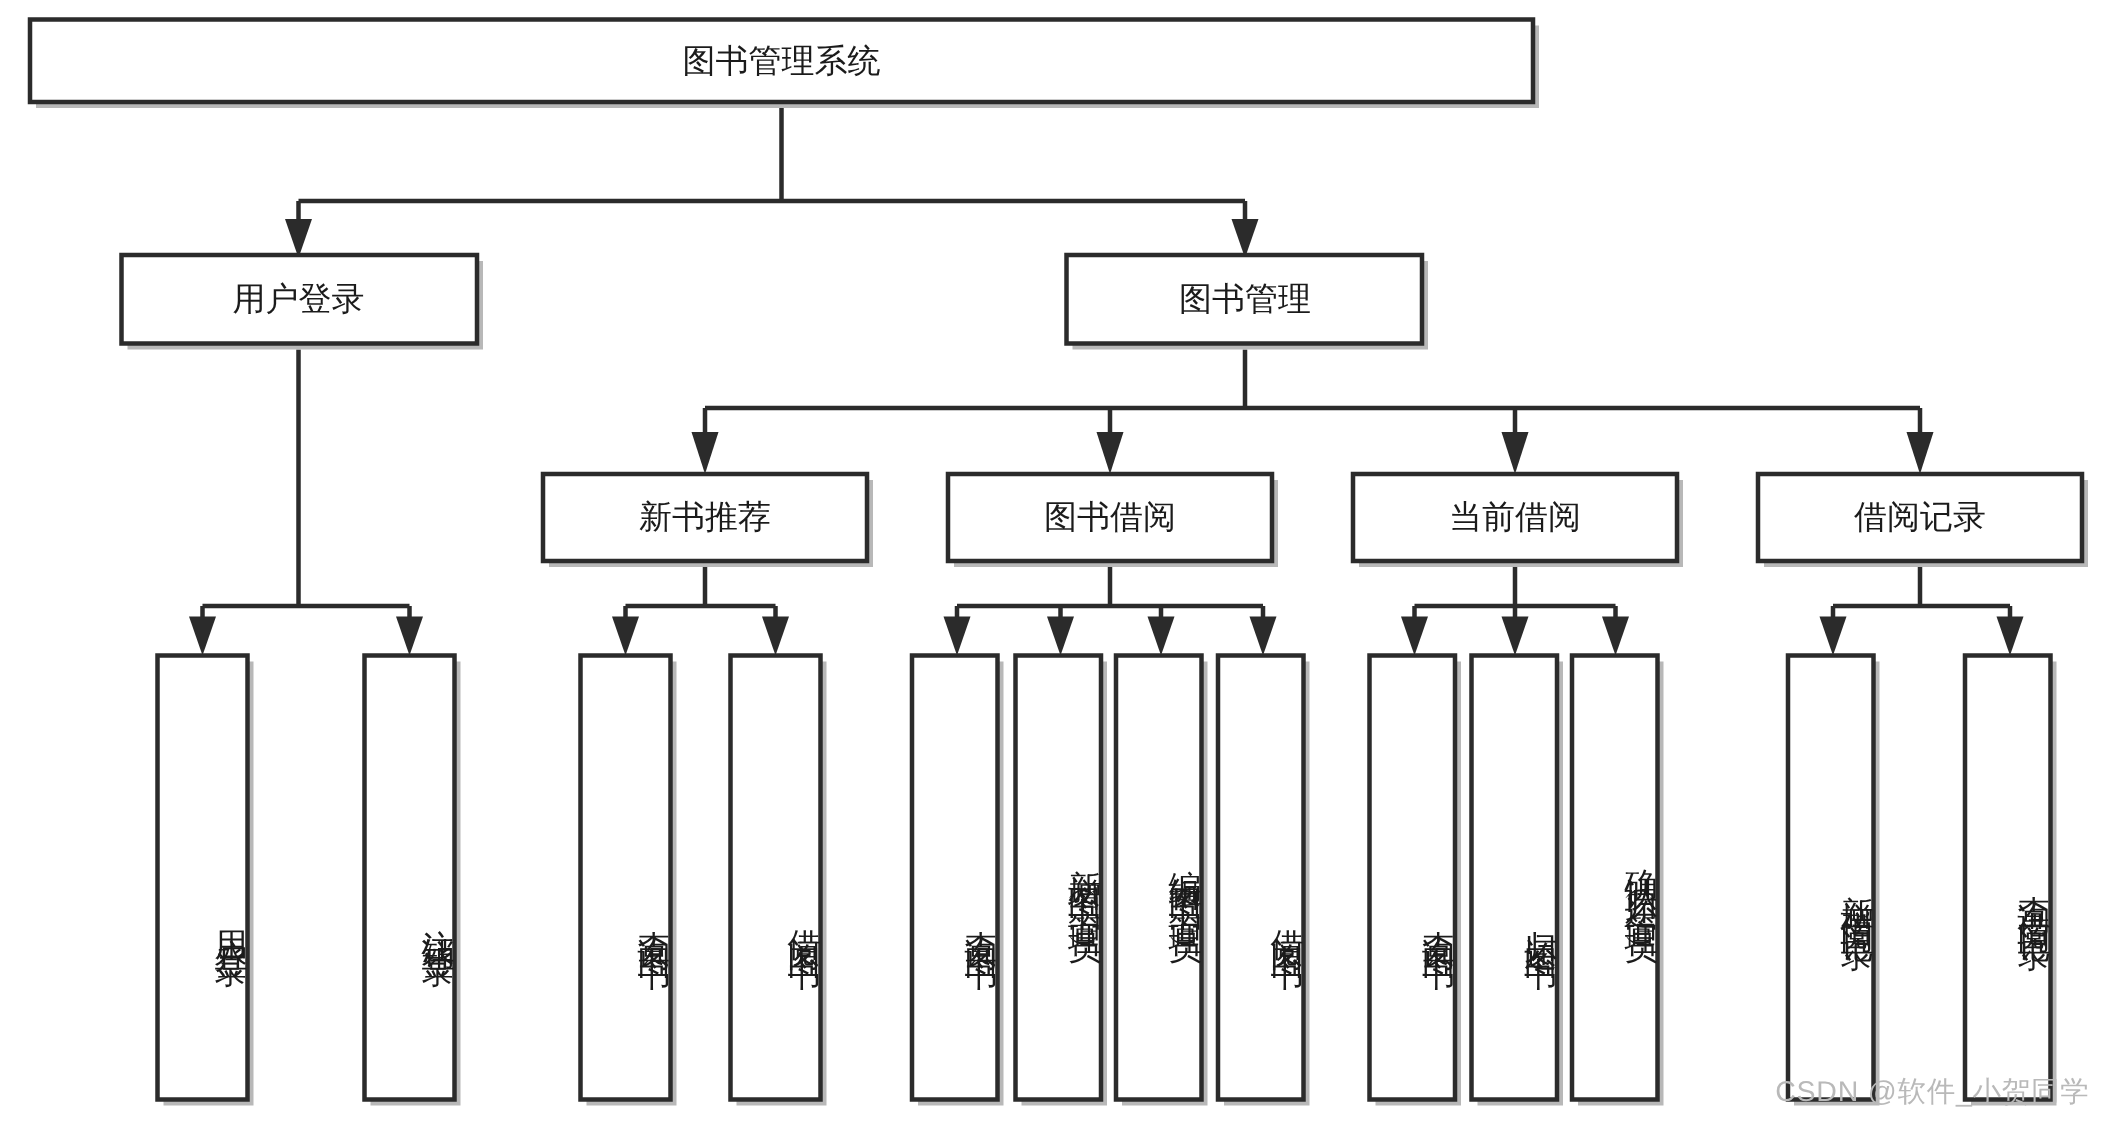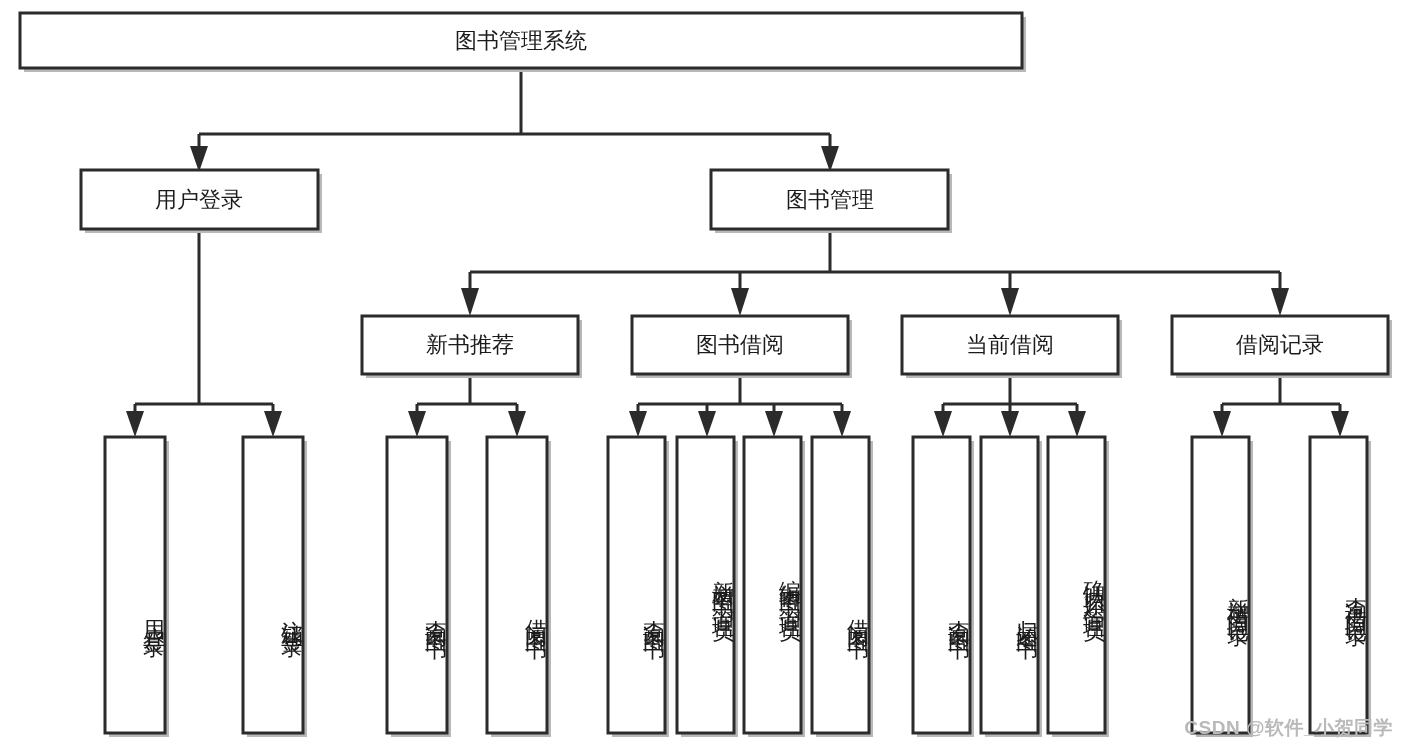--- a/index.html
+++ b/index.html
@@ -38,21 +38,20 @@
   }
   .watermark{
     position:absolute;
     right:12px;
     bottom:6px;
     font-family:"Liberation Sans","DejaVu Sans",sans-serif;
     font-size:19px;
     color:#b9b9b9;
     letter-spacing:0.5px;
     white-space:nowrap;
-    font-weight:bold;
   }
 </style>
 </head>
 <body>
 
 <div id="stage">
 
   <svg id="diagram" viewBox="0 0 1405 747">
 
     <g>

